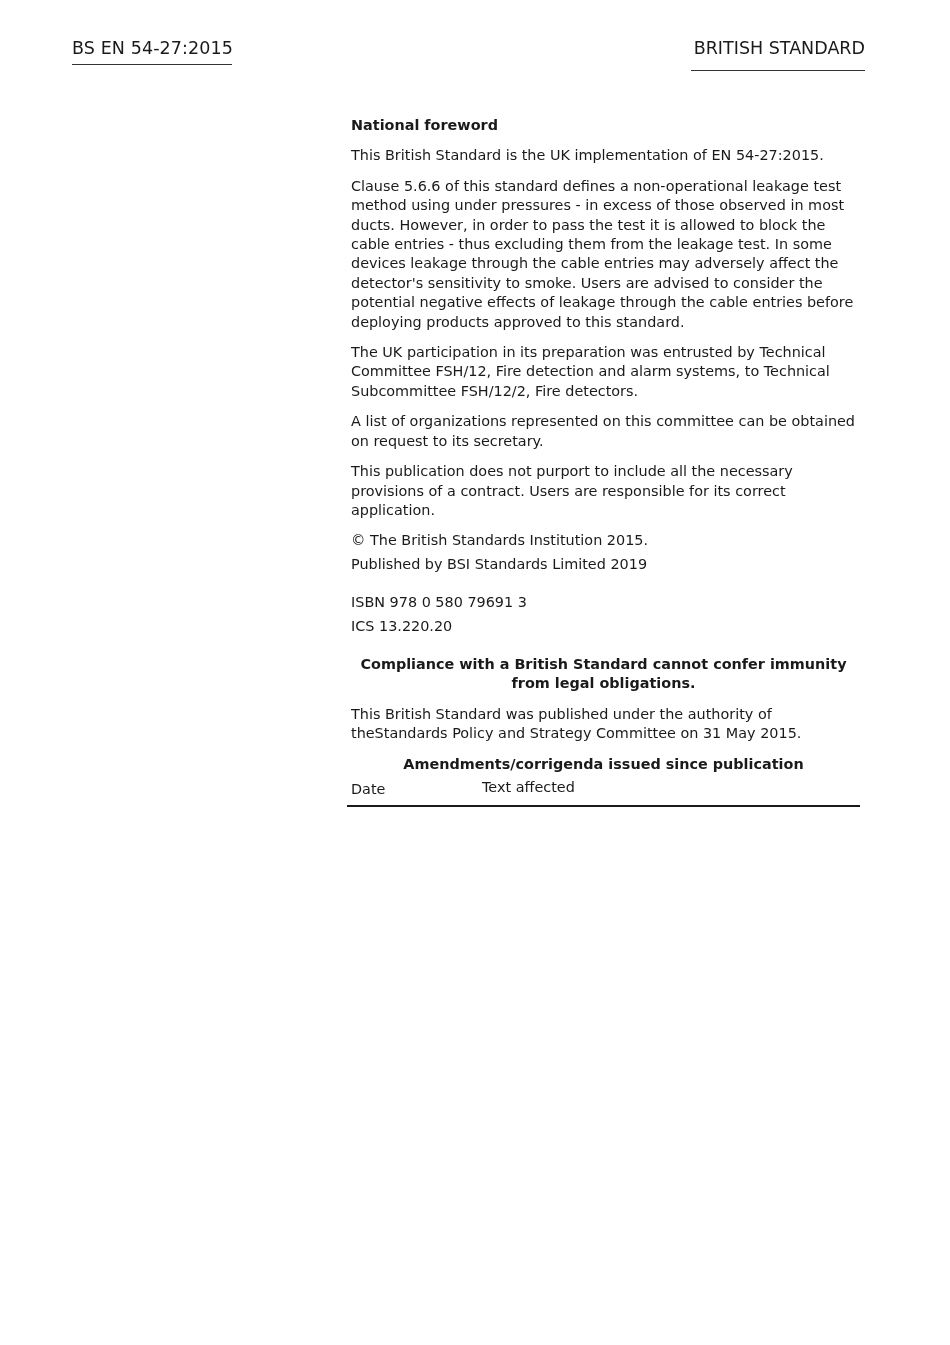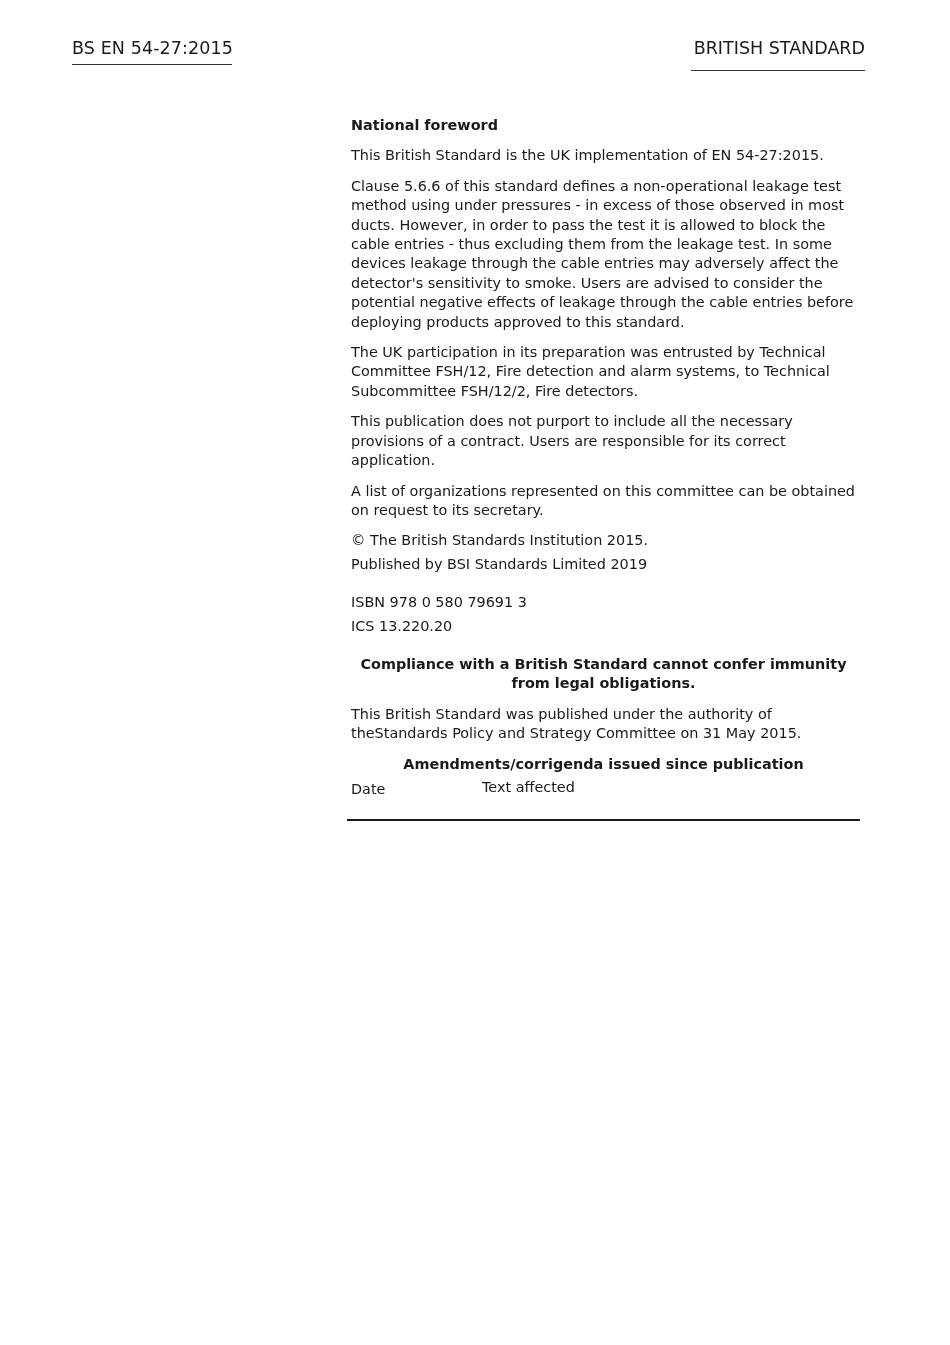--- a/index.html
+++ b/index.html
@@ -49,39 +49,39 @@
     .title {
       font-weight: bold;
       margin-bottom: 11px !important;
     }
     .para { margin-bottom: 11px !important; }
     .para.tight { margin-bottom: 19px !important; }
     .bold { font-weight: bold; text-align: center; }
     .tbl {
       display: flex;
       border-bottom: 2px solid #1a1a1a;
-      padding-bottom: 20px;
+      padding-bottom: 6px;
       margin-top: 3px;
     }
     .tbl .c1 { width: 131px; padding-left: 4px; padding-top: 2px; }
     .tbl .c2 { flex: 1; }
   </style>
 </head>
 <body>
 
 <div class="hdr-left">BS EN 54-27:2015</div>
 <div class="hdr-right">BRITISH STANDARD</div>
 
 <div class="col">
   <p class="title">National foreword</p>
   <p class="para">This British Standard is the UK implementation of EN 54-27:2015.</p>
   <p class="para">Clause 5.6.6 of this standard defines a non-operational leakage test method using under pressures - in excess of those observed in most ducts. However, in order to pass the test it is allowed to block the cable entries - thus excluding them from the leakage test. In some devices leakage through the cable entries may adversely affect the detector's sensitivity to smoke. Users are advised to consider the potential negative effects of leakage through the cable entries before deploying products approved to this standard.</p>
   <p class="para">The UK participation in its preparation was entrusted by Technical Committee FSH/12, Fire detection and alarm systems, to Technical Subcommittee FSH/12/2, Fire detectors.</p>
+  <p class="para">A list of organizations represented on this committee can be obtained on request to its secretary.</p>
   <p class="para">This publication does not purport to include all the necessary provisions of a contract. Users are responsible for its correct application.</p>
-  <p class="para">A list of organizations represented on this committee can be obtained on request to its secretary.</p>
   <p>© The British Standards Institution 2015.</p>
   <p class="para tight">Published by BSI Standards Limited 2019</p>
   <p>ISBN 978 0 580 79691 3</p>
   <p class="para tight">ICS 13.220.20</p>
   <p class="para bold">Compliance with a British Standard cannot confer immunity from legal obligations.</p>
   <p class="para">This British Standard was published under the authority of theStandards Policy and Strategy Committee on 31 May 2015.</p>
   <p class="bold">Amendments/corrigenda issued since publication</p>
   <div class="tbl">
     <div class="c1">Date</div>
     <div class="c2">Text affected</div>

